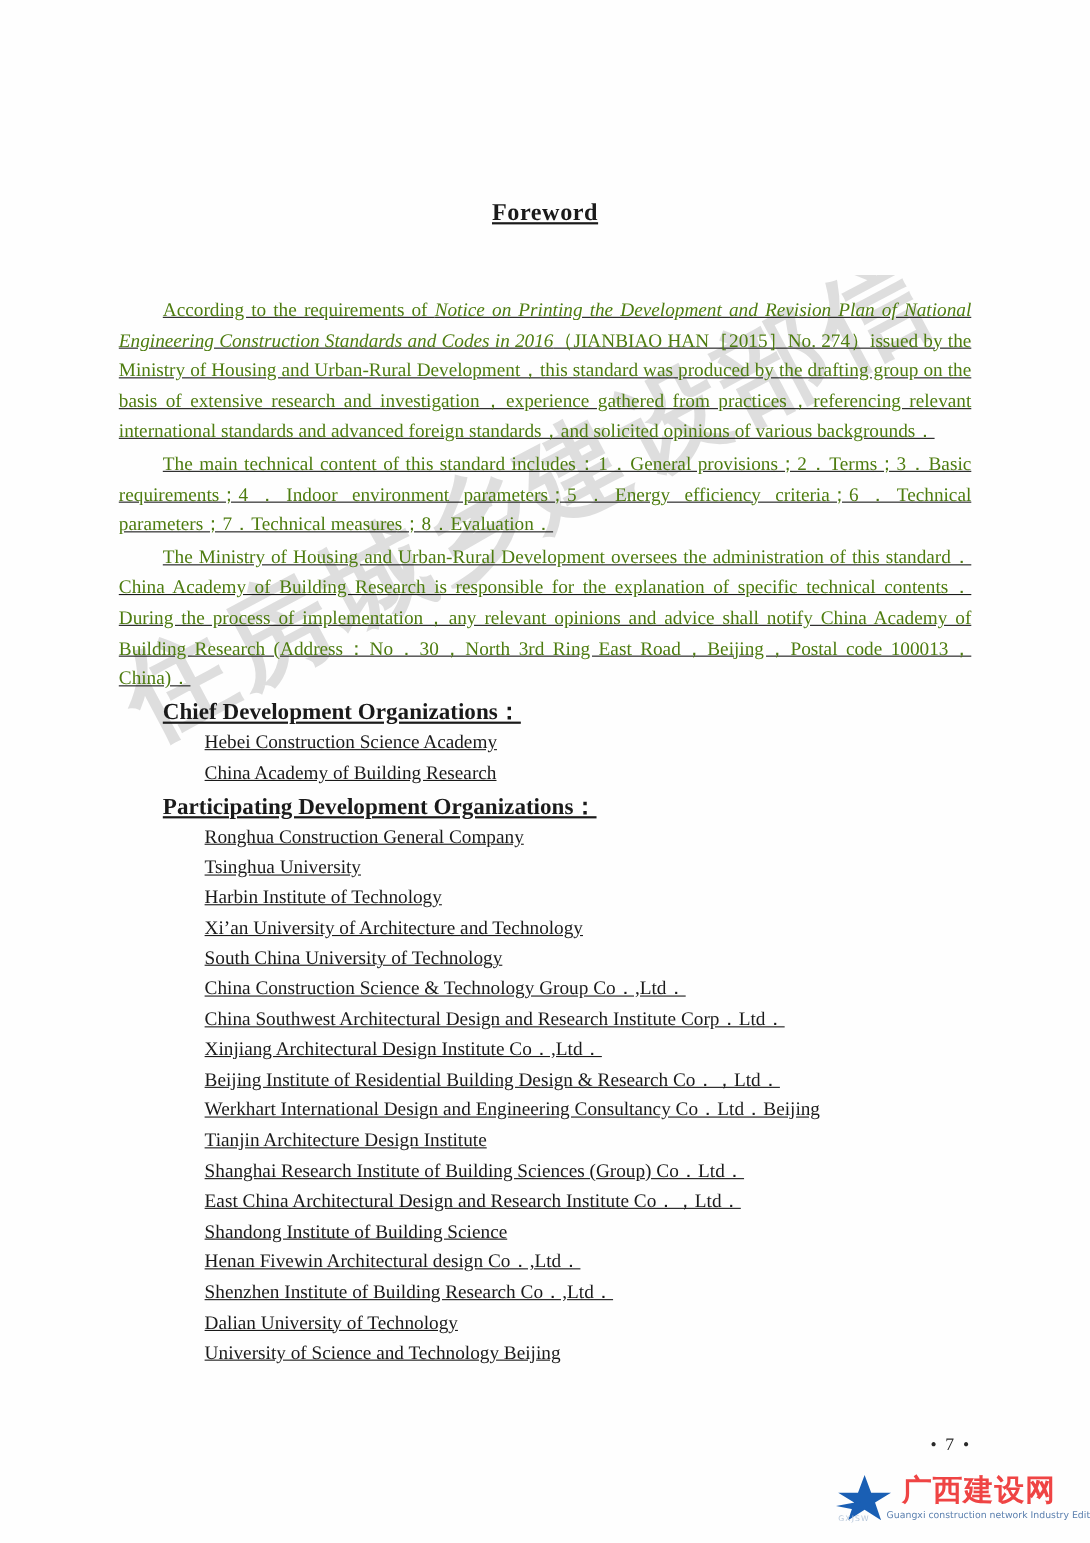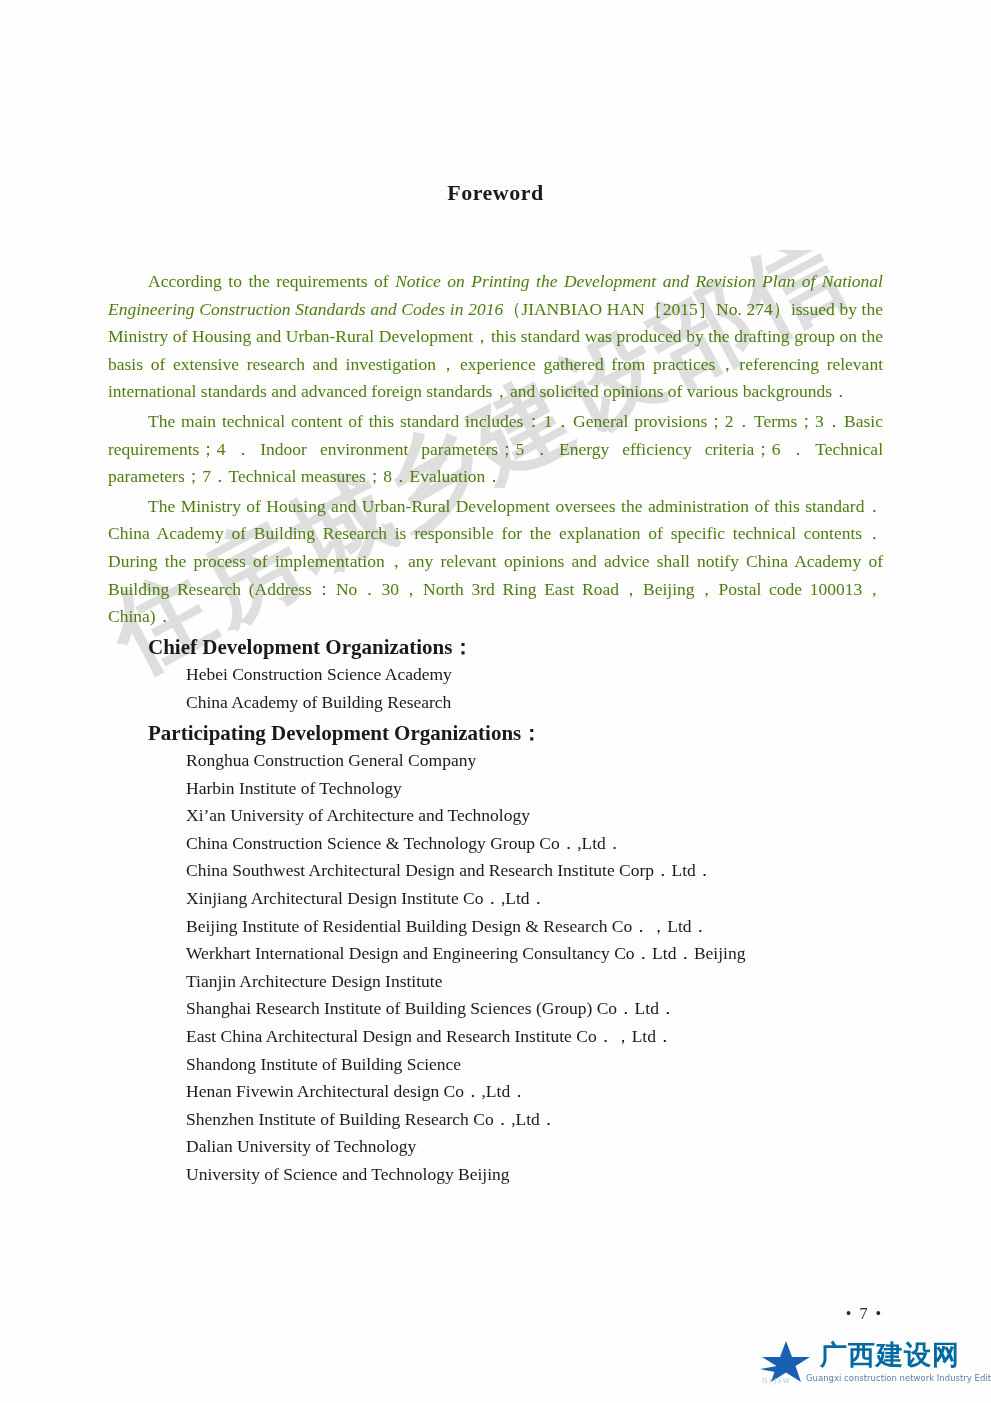--- a/index.html
+++ b/index.html
@@ -17,20 +17,21 @@
     height: 1403px;
     margin: 0 auto;
     background: #fefefe;
     overflow: hidden;
   }
   .content {
     position: absolute;
     left: 108px;
     top: 180px;
     width: 775px;
+    text-decoration: underline;
   }
   .doc-title {
     text-align: center;
     font-size: 22px;
     font-weight: bold;
     font-family: "Liberation Serif", serif;
     letter-spacing: 0.5px;
     margin: 0 0 62px 0;
   }
   p.body-par {
@@ -108,21 +109,21 @@
     width: 52px;
     height: 44px;
   }
   .logo-text {
     position: absolute;
     left: 62px;
     top: 4px;
     font-family: "DejaVu Sans", sans-serif;
     font-size: 27px;
     font-weight: bold;
-    color: #0369a1;
+    color: #ef4444;
     letter-spacing: 1px;
   }
   .logo-sub {
     position: absolute;
     left: 48px;
     top: 40px;
     font-family: "DejaVu Sans", sans-serif;
     font-size: 8.5px;
     color: #5a7fae;
     white-space: nowrap;
@@ -158,22 +159,24 @@
 
     <div class="section-head">Chief Development Organizations：</div>
     <ul class="org-list">
       <li>Hebei Construction Science Academy</li>
       <li>China Academy of Building Research</li>
     </ul>
 
     <div class="section-head">Participating Development Organizations：</div>
     <ul class="org-list">
       <li>Ronghua Construction General Company</li>
+      <li>Tsinghua University</li>
       <li>Harbin Institute of Technology</li>
       <li>Xi’an University of Architecture and Technology</li>
+      <li>South China University of Technology</li>
       <li>China Construction Science &amp; Technology Group Co．,Ltd．</li>
       <li>China Southwest Architectural Design and Research Institute Corp．Ltd．</li>
       <li>Xinjiang Architectural Design Institute Co．,Ltd．</li>
       <li>Beijing Institute of Residential Building Design &amp; Research Co．，Ltd．</li>
       <li>Werkhart International Design and Engineering Consultancy Co．Ltd．Beijing</li>
       <li>Tianjin Architecture Design Institute</li>
       <li>Shanghai Research Institute of Building Sciences (Group) Co．Ltd．</li>
       <li>East China Architectural Design and Research Institute Co．，Ltd．</li>
       <li>Shandong Institute of Building Science</li>
       <li>Henan Fivewin Architectural design Co．,Ltd．</li>

